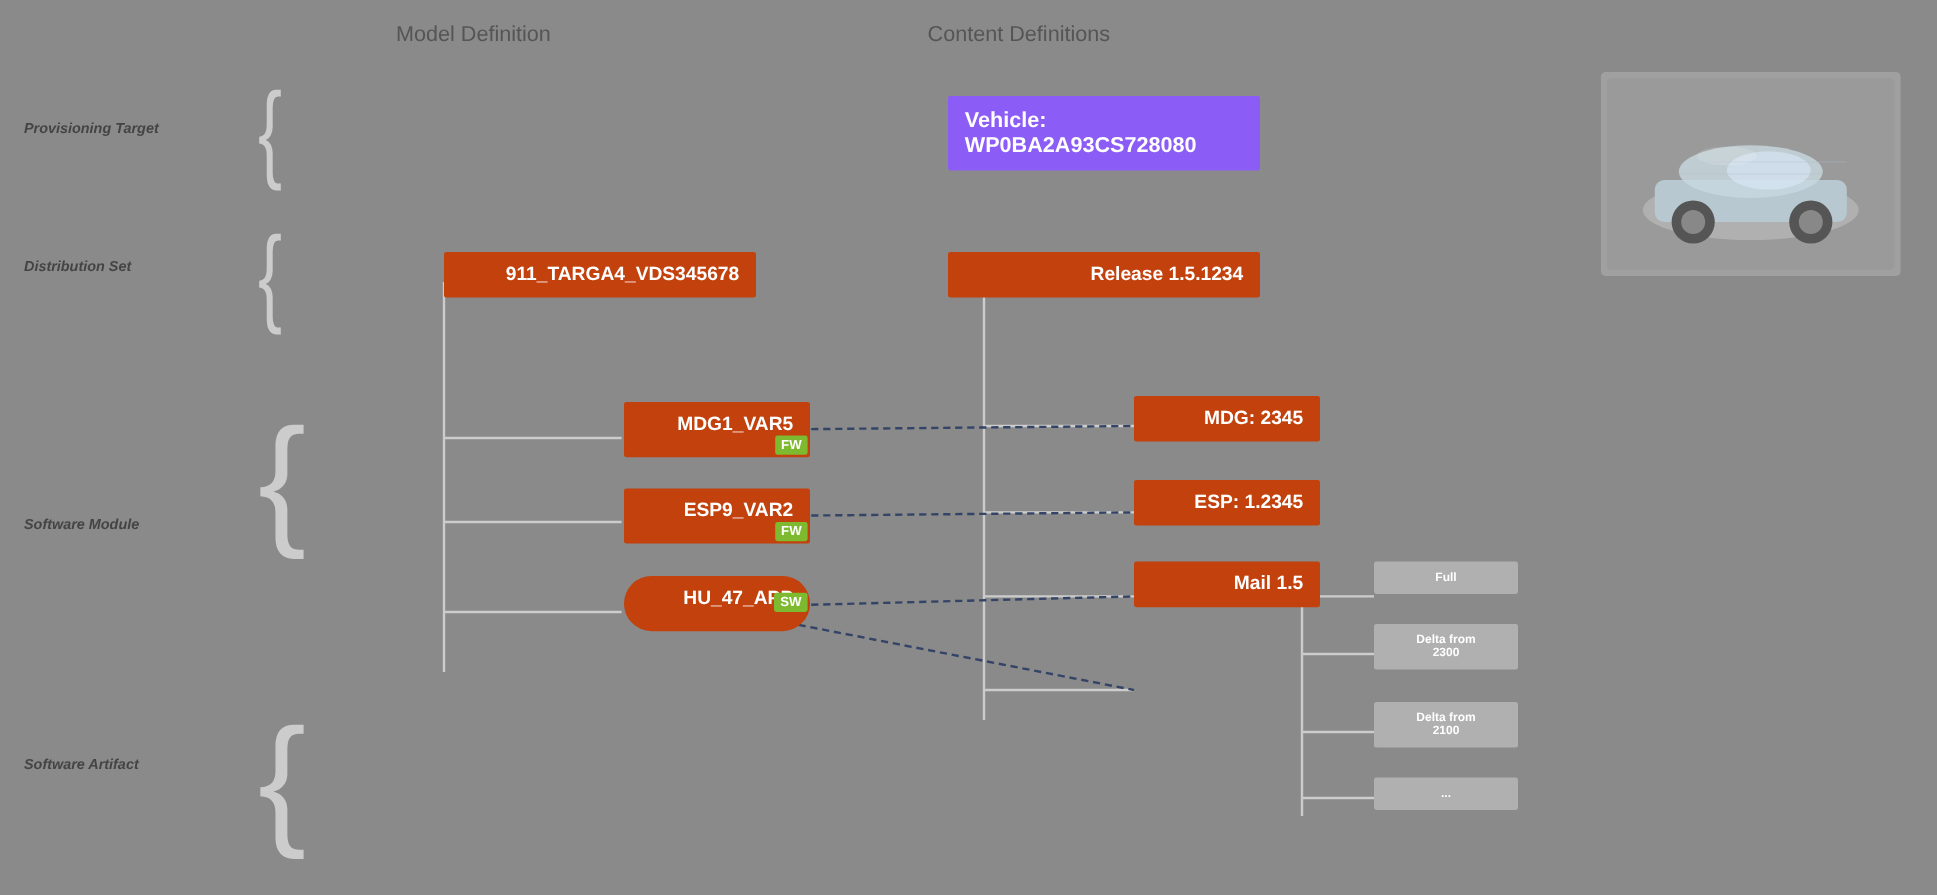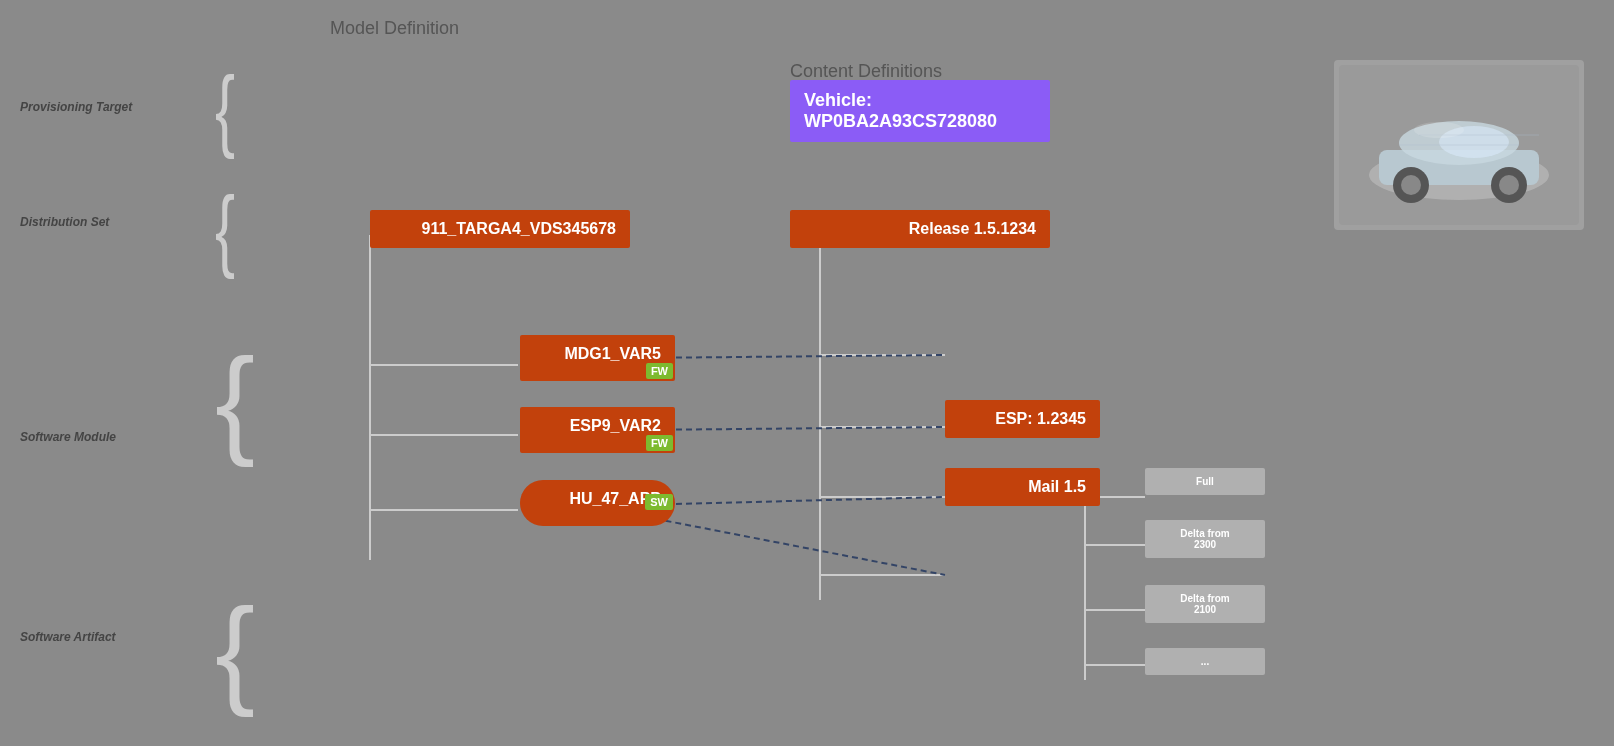--- a/index.html
+++ b/index.html
@@ -157,21 +157,21 @@
 
     <line x1="1085" y1="480" x2="1085" y2="680" stroke="#cccccc" stroke-width="2"></line>
 
     <line x1="1085" y1="497" x2="1145" y2="497" stroke="#cccccc" stroke-width="2"></line>
     <line x1="1085" y1="545" x2="1145" y2="545" stroke="#cccccc" stroke-width="2"></line>
     <line x1="1085" y1="610" x2="1145" y2="610" stroke="#cccccc" stroke-width="2"></line>
     <line x1="1085" y1="665" x2="1145" y2="665" stroke="#cccccc" stroke-width="2"></line>
   </svg>
 
   <div class="col-header" style="left: 330px;">Model Definition</div>
-  <div class="col-header" style="left: 790px; margin-top: 43px;">Content Definitions</div>
+  <div class="col-header" style="left: 773px;">Content Definitions</div>
 
   <div class="row-label" style="top: 100px; left: 20px;">Provisioning Target</div>
   <div class="row-label" style="top: 215px; left: 20px;">Distribution Set</div>
   <div class="row-label" style="top: 430px; left: 20px;">Software Module</div>
   <div class="row-label" style="top: 630px; left: 20px;">Software Artifact</div>
 
   <div class="brace" style="top: 80px; left: 215px; font-size: 60px; color: #ccc; transform: scaleY(1.5);">{</div>
 
   <div class="brace" style="top: 200px; left: 215px; font-size: 60px; color: #ccc; transform: scaleY(1.5);">{</div>
 
@@ -196,20 +196,21 @@
   <div class="blue-box" style="top: 407px; left: 520px; width: 155px; padding-bottom: 18px;">
     <span>ESP9_VAR2</span>
     <span class="badge badge-fw" style="bottom: 2px; right: 2px;">FW</span>
   </div>
 
   <div class="blue-box" style="top: 480px; left: 520px; width: 155px; padding-bottom: 18px; border-radius: 23px;">
     <span>HU_47_APP</span>
     <span class="badge badge-sw" style="bottom: 16px; right: 2px;">SW</span>
   </div>
 
+  <div class="blue-box" style="top: 330px; left: 945px; width: 155px;">MDG: 2345</div>
 
   <div class="blue-box" style="top: 400px; left: 945px; width: 155px;">ESP: 1.2345</div>
 
   <div class="blue-box" style="top: 468px; left: 945px; width: 155px;">Mail 1.5</div>
 
 
   <div class="gray-box" style="top: 468px; left: 1145px; width: 120px;">Full</div>
   <div class="gray-box" style="top: 520px; left: 1145px; width: 120px;">
     <span>Delta from<br>2300</span>
   </div>

